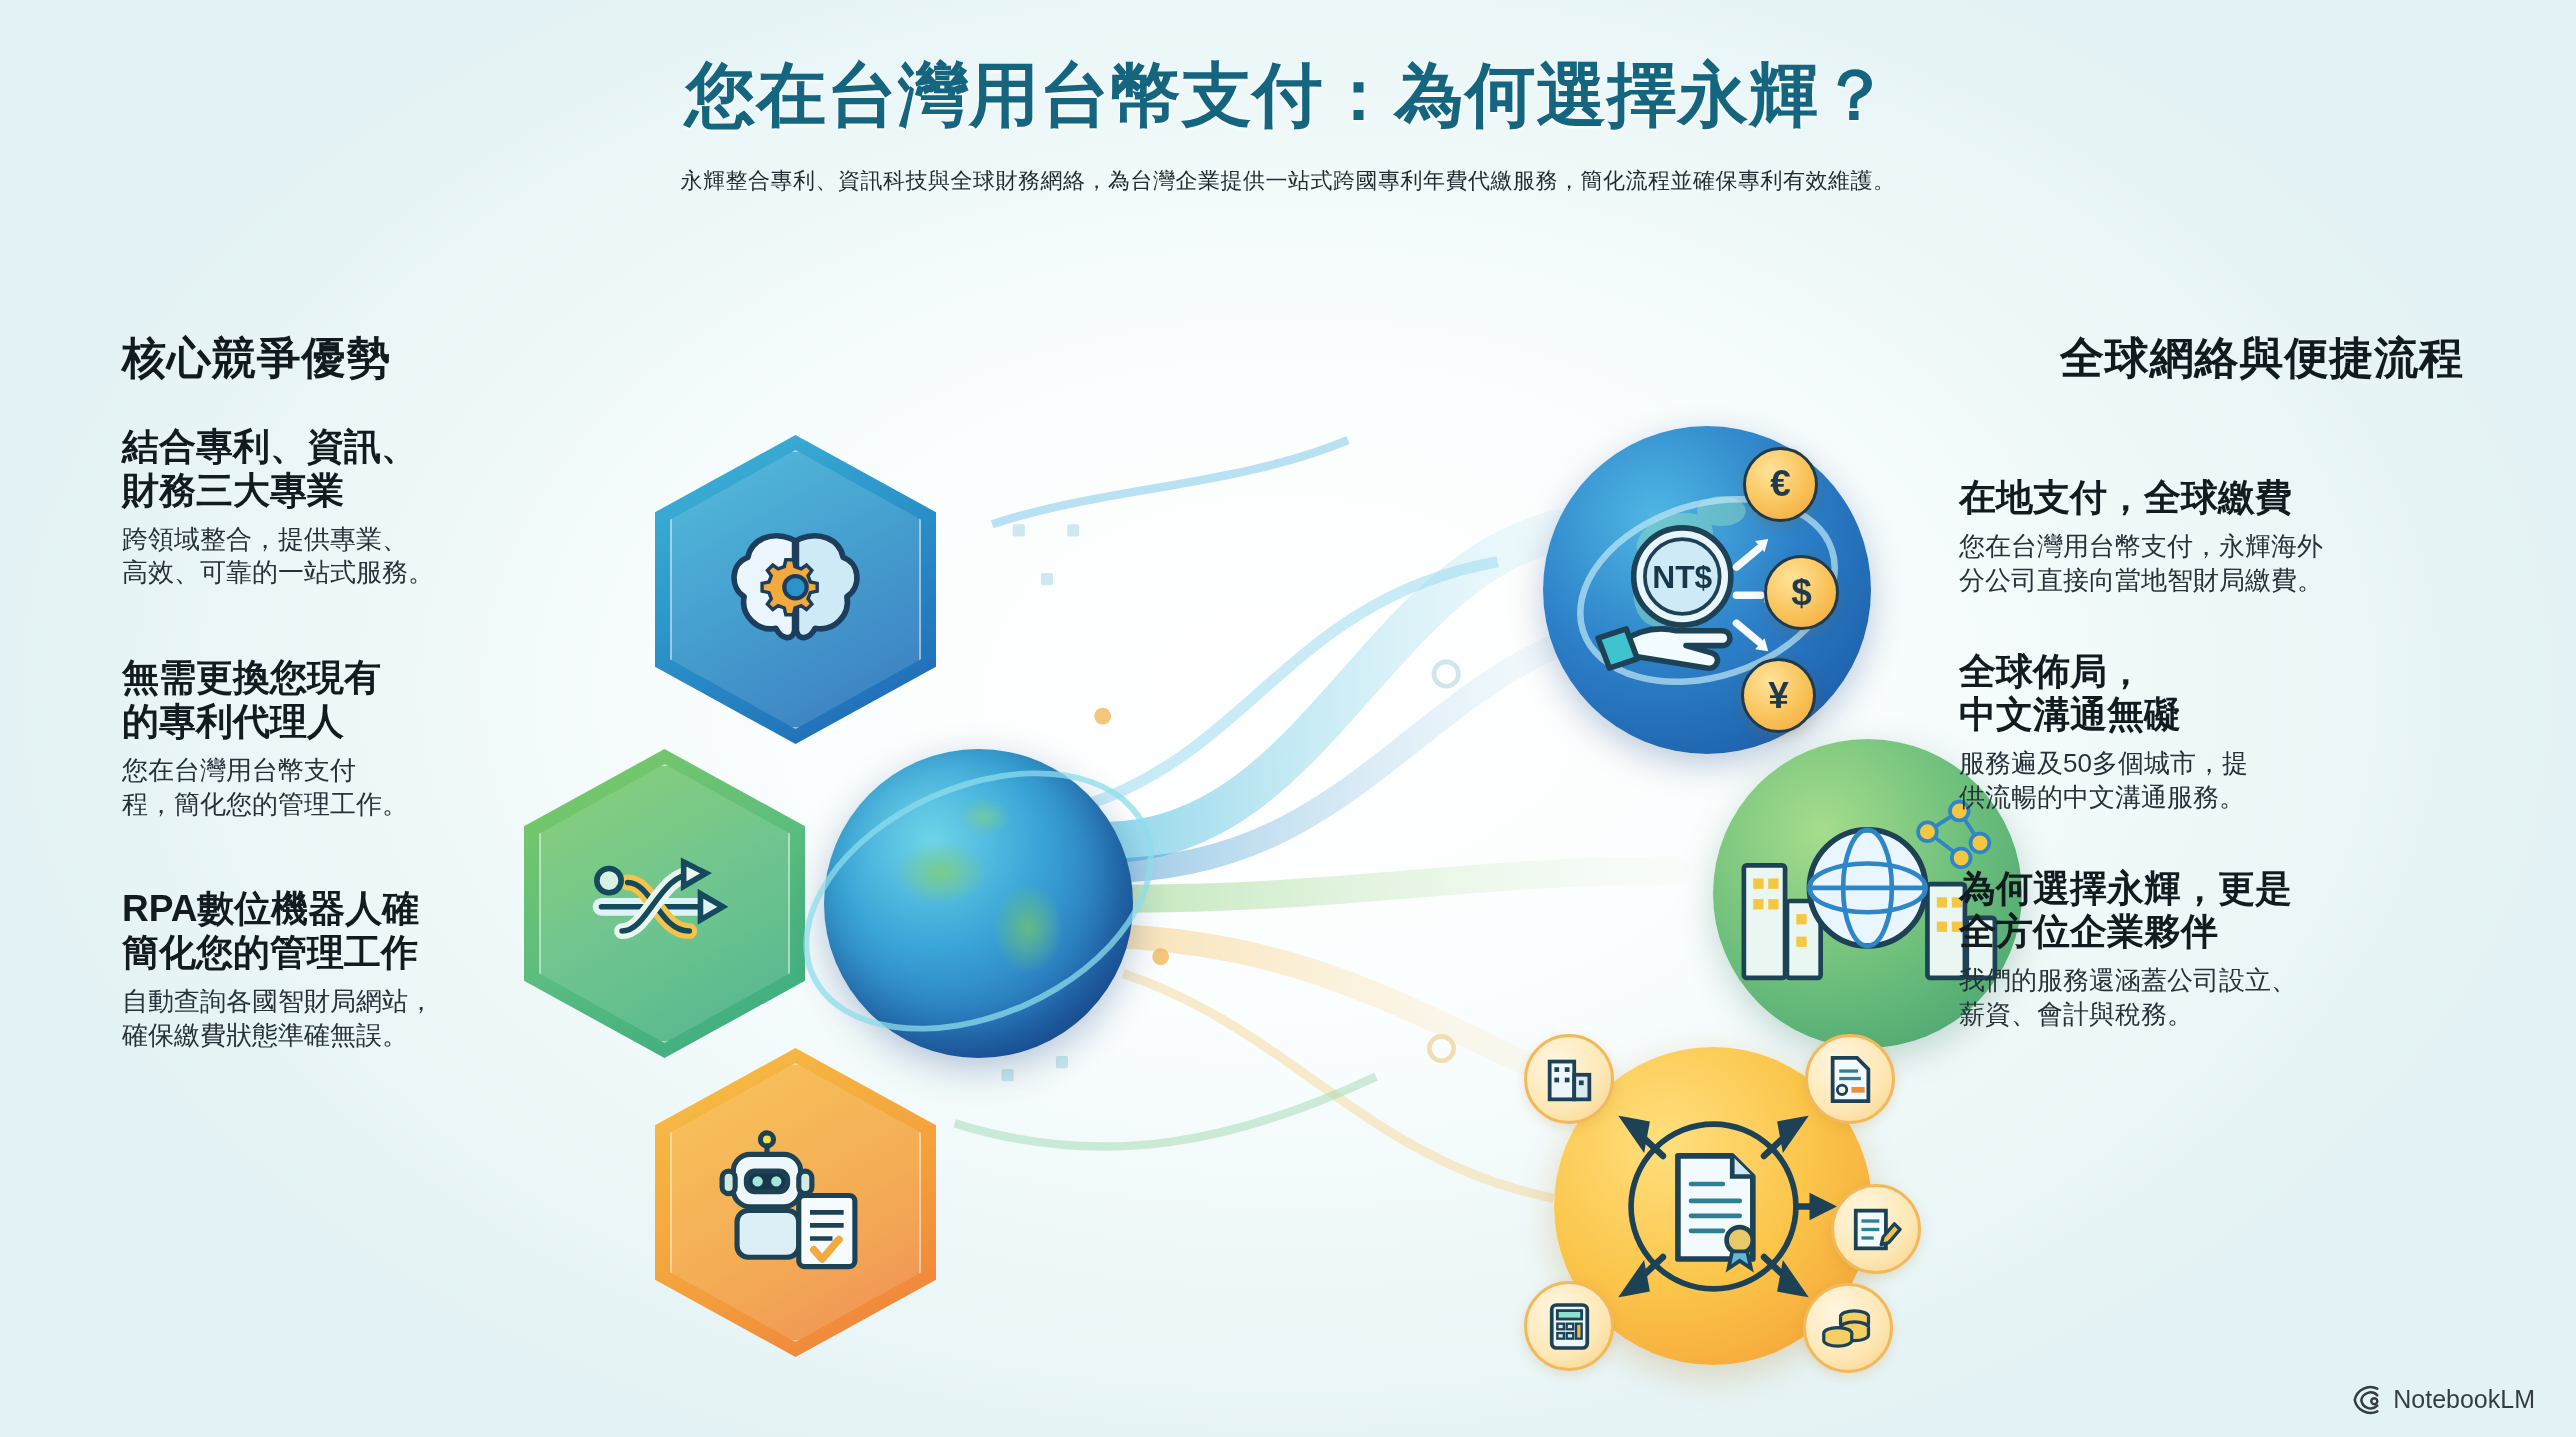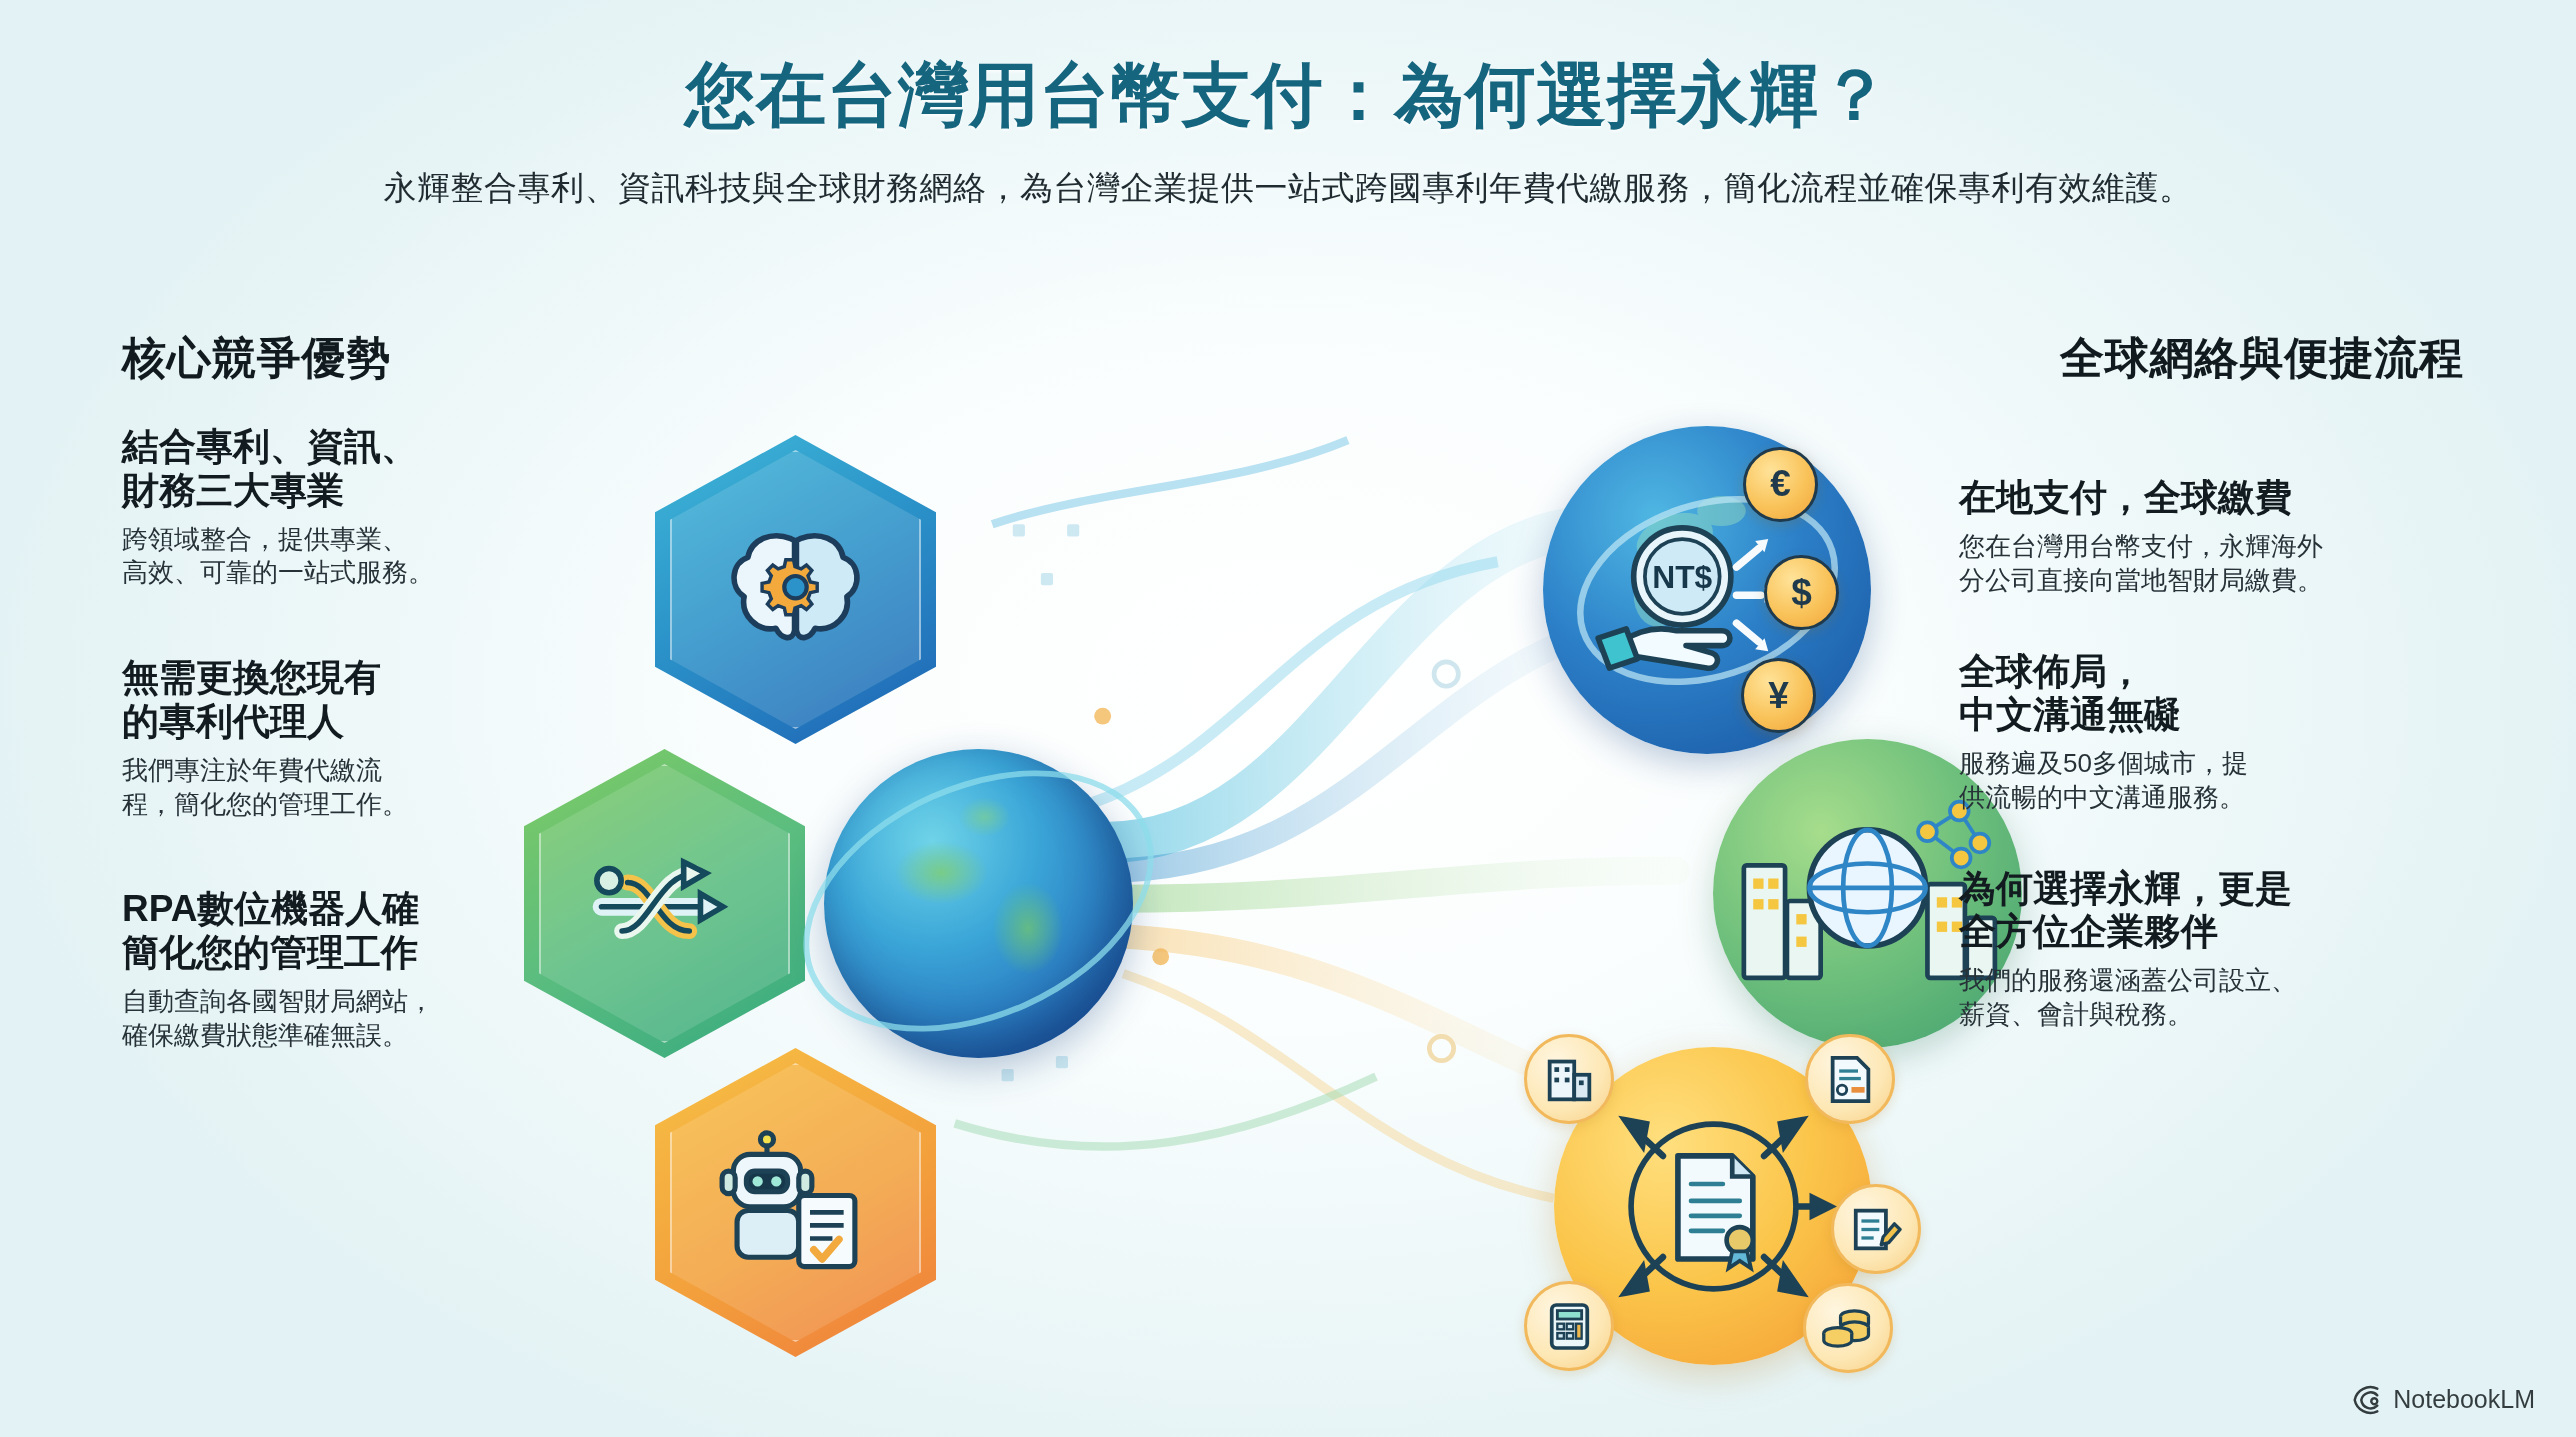--- a/index.html
+++ b/index.html
@@ -33,21 +33,21 @@
     font-size: 70px;
     line-height: 1.08;
     font-weight: 700;
     color: #15657f;
     letter-spacing: 0.9px;
     text-shadow: 0 1.9px 3.7px rgba(255,255,255,.8);
   }
 
   .subtitle {
     margin-top: 32px;
-    font-size: 33px;
+    font-size: 22px;
     line-height: 1.35;
     font-weight: 500;
     color: #1f2b30;
     letter-spacing: 0.5px;
   }
 
   
   .col { position: absolute; top: 329px; width: 505px; }
   .col-left  { left: 122px;  text-align: left; }
   .col-right { right: 112px; text-align: left; }
@@ -452,21 +452,21 @@
     <div class="feature feature-left">
       <div class="feature-title">結合專利、資訊、
 財務三大專業</div>
       <div class="feature-desc">跨領域整合，提供專業、
 高效、可靠的一站式服務。</div>
     </div>
 
     <div class="feature feature-left">
       <div class="feature-title">無需更換您現有
 的專利代理人</div>
-      <div class="feature-desc">我們專注於年費代繳流
+      <div class="feature-desc">您在台灣用台幣支付
 程，簡化您的管理工作。</div>
     </div>
 
     <div class="feature feature-left">
       <div class="feature-title">RPA數位機器人確
 簡化您的管理工作</div>
       <div class="feature-desc">自動查詢各國智財局網站，
 確保繳費狀態準確無誤。</div>
     </div>
   </div>

